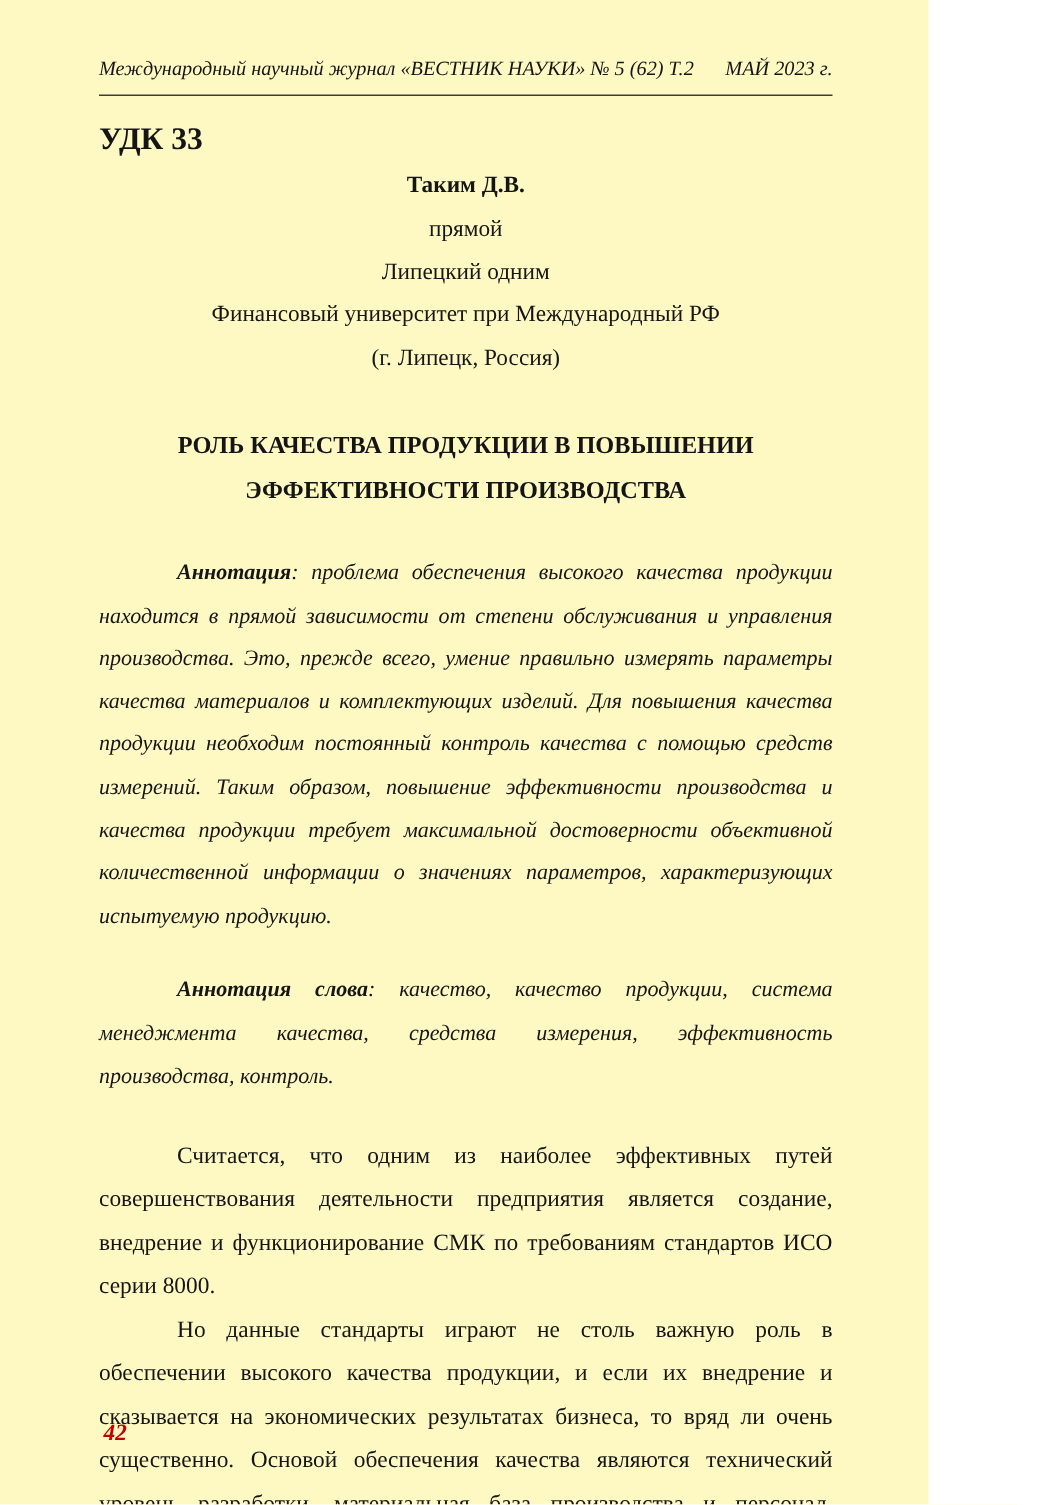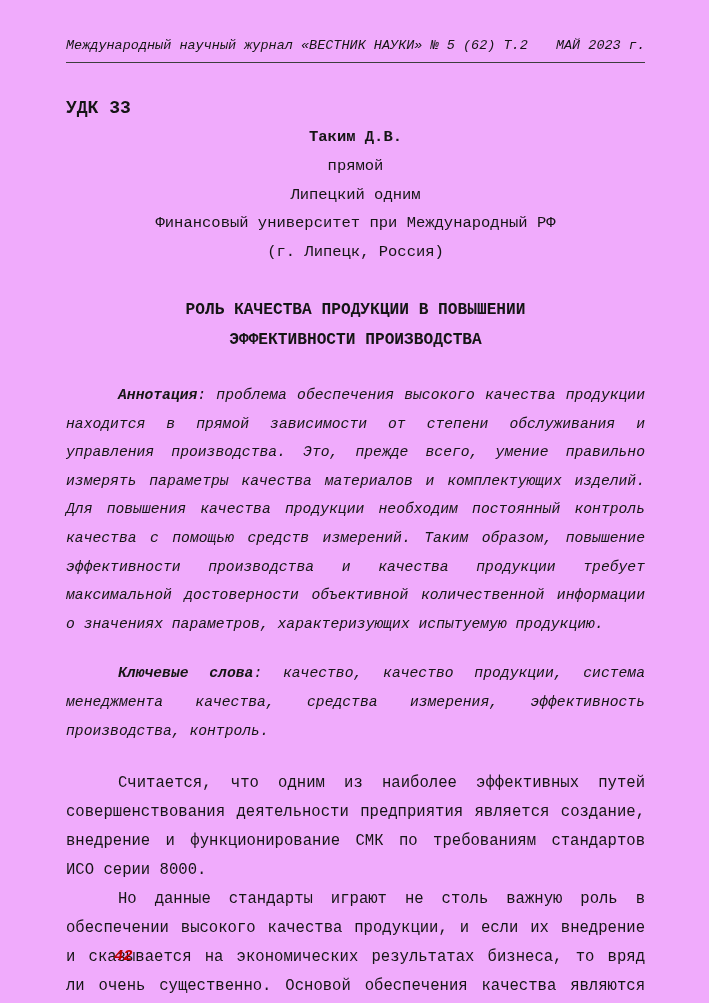--- a/index.html
+++ b/index.html
@@ -2,45 +2,45 @@
 <html lang="ru"><head>
 <meta charset="utf-8">
 <style>
   html, body {
     margin: 0;
     padding: 0;
     background: #ffffff;
   }
   .page {
     position: relative;
-    width: 709px;
+    width: 619px;
     height: 1003px;
-    background: #f0abfc;
+    background: #fef9c3;
     box-sizing: border-box;
     padding: 38px 64px 0 66px;
-    font-family: Liberation Mono, monospace;
+    font-family: Liberation Serif, serif;
     color: #151515;
     overflow: hidden;
   }
   .running-header {
     display: flex;
     justify-content: space-between;
     align-items: baseline;
     font-style: italic;
     font-size: 13.5px;
     white-space: nowrap;
   }
   .header-rule {
     border-bottom: 1.4px solid #3d3d3d;
     margin-top: 9px;
   }
   .udc {
-    margin-top: 35px;
+    margin-top: 16px;
     font-weight: bold;
-    font-size: 18px;
+    font-size: 21px;
   }
   .author-block {
     text-align: center;
     font-size: 15.5px;
     line-height: 28.8px;
     margin-top: 5px;
   }
   .author-name {
     font-weight: bold;
   }
@@ -117,21 +117,21 @@
     <div>(г. Липецк, Россия)</div>
   </div>
 
   <h1 class="article-title">
     <span>РОЛЬ КАЧЕСТВА ПРОДУКЦИИ В ПОВЫШЕНИИ</span>
     <span>ЭФФЕКТИВНОСТИ ПРОИЗВОДСТВА</span>
   </h1>
 
   <p class="abstract"><span class="lead-label">Аннотация</span><span>: проблема обеспечения высокого качества продукции находится в прямой зависимости от степени обслуживания и управления производства. Это, прежде всего, умение правильно измерять параметры качества материалов и комплектующих изделий. Для повышения качества продукции необходим постоянный контроль качества с помощью средств измерений. Таким образом, повышение эффективности производства и качества продукции требует максимальной достоверности объективной количественной информации о значениях параметров, характеризующих испытуемую продукцию.</span></p>
 
-  <p class="keywords"><span class="lead-label">Ключевые слова</span><span>: качество, качество продукции, система менеджмента качества, средства измерения, эффективность производства, контроль.</span></p>
+  <p class="keywords"><span class="lead-label">Аннотация слова</span><span>: качество, качество продукции, система менеджмента качества, средства измерения, эффективность производства, контроль.</span></p>
 
   <div class="body-block">
     <p class="body-para">Считается, что одним из наиболее эффективных путей совершенствования деятельности предприятия является создание, внедрение и функционирование СМК по требованиям стандартов ИСО серии 8000.</p>
     <p class="body-para">Но данные стандарты играют не столь важную роль в обеспечении высокого качества продукции, и если их внедрение и сказывается на экономических результатах бизнеса, то вряд ли очень существенно. Основой обеспечения качества являются технический уровень разработки, материальная база производства и персонал. Наличие системы менеджмента качества -это необходимое, но недостаточное условие высокого качества продукции.</p>
   </div>
 
   <div class="page-footer">
     <span class="footer-line"></span>
     <span class="page-number" style="color: rgb(192, 0, 0);">42</span>
     <span class="footer-line"></span>

